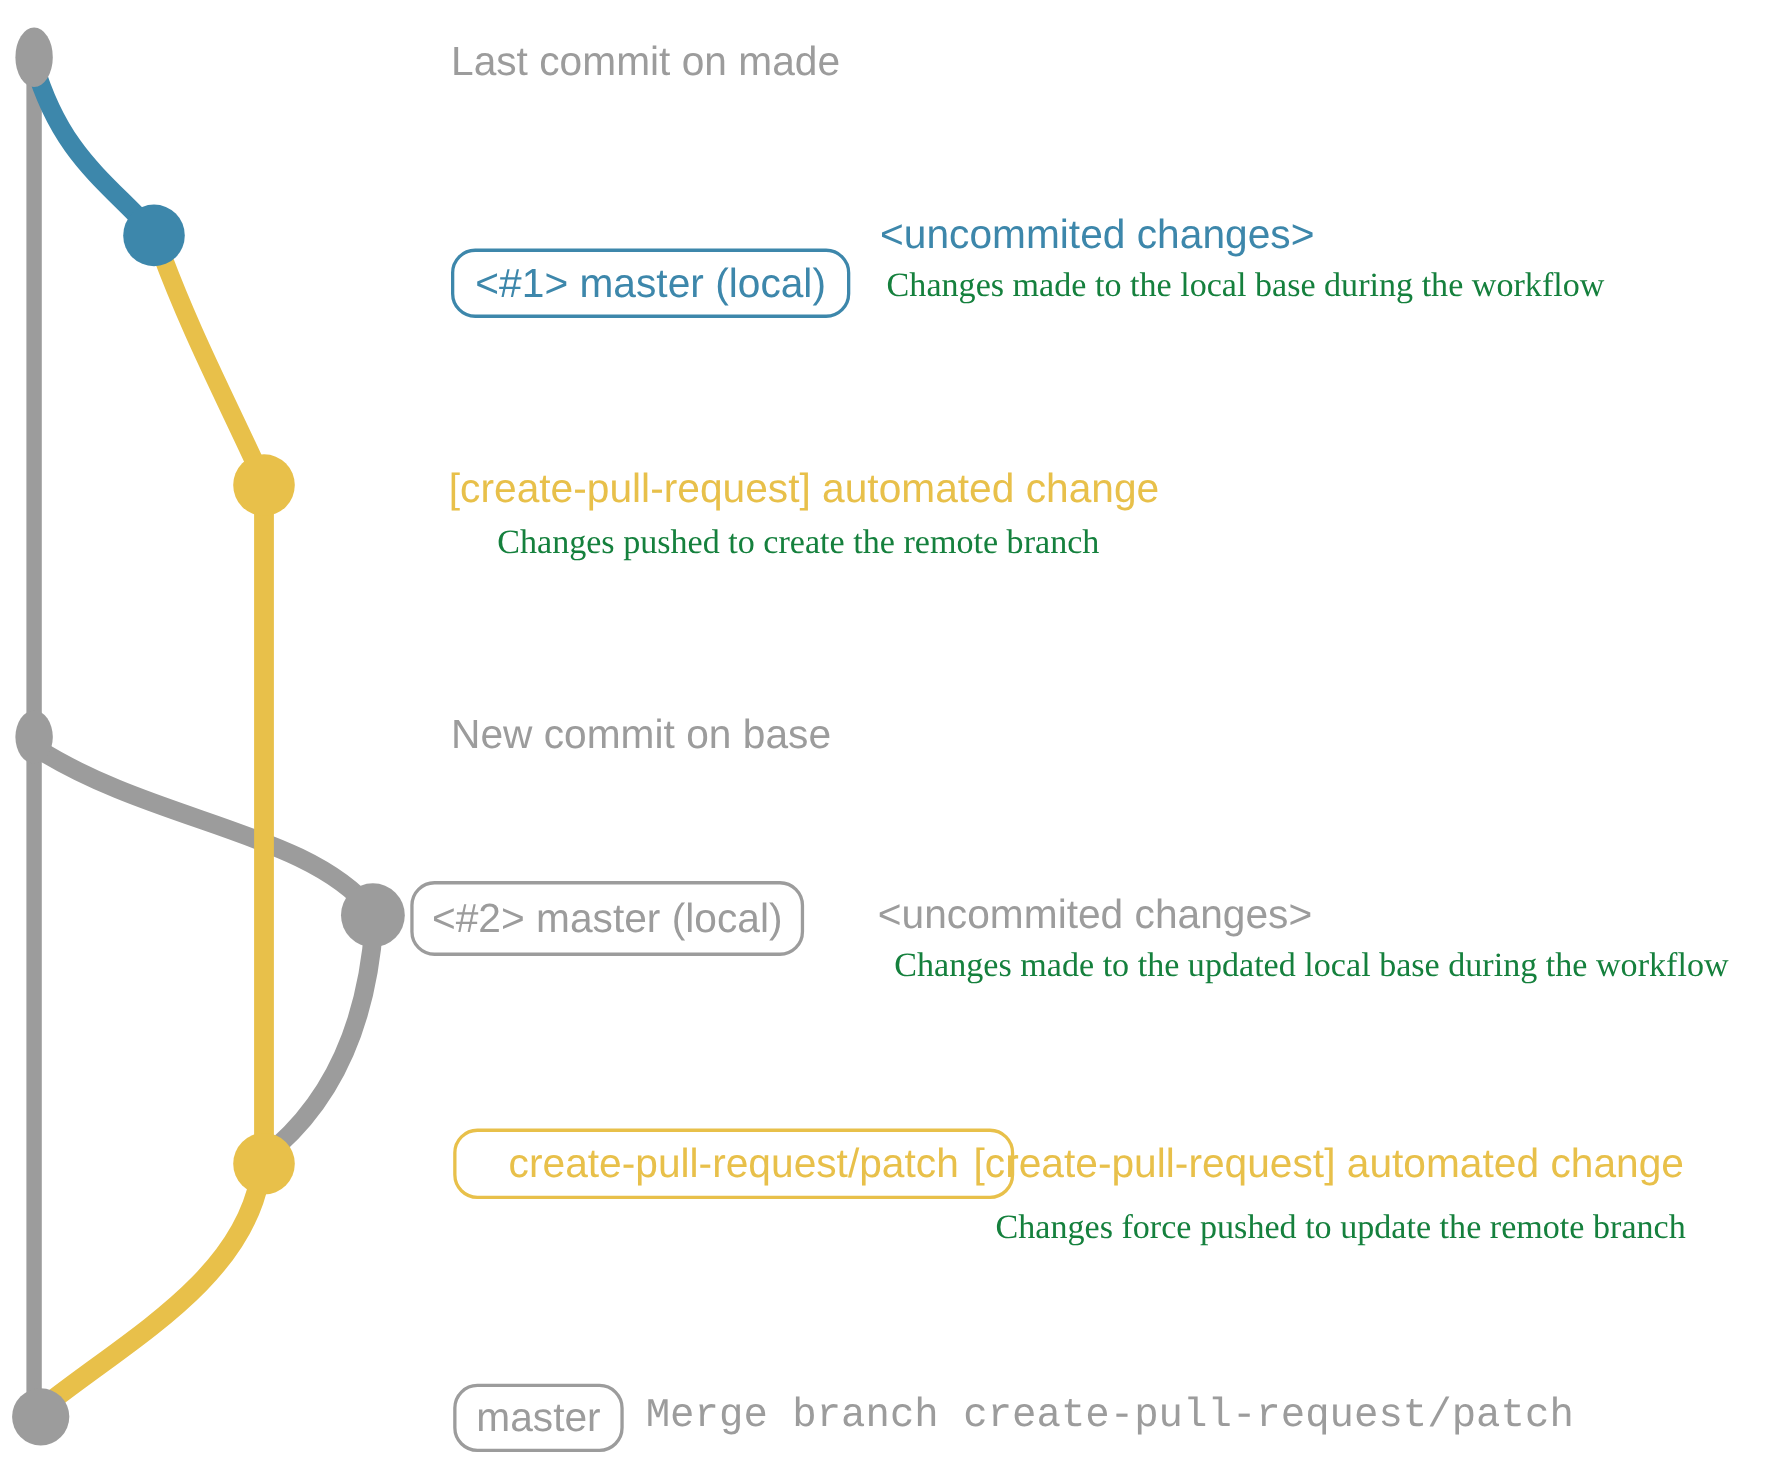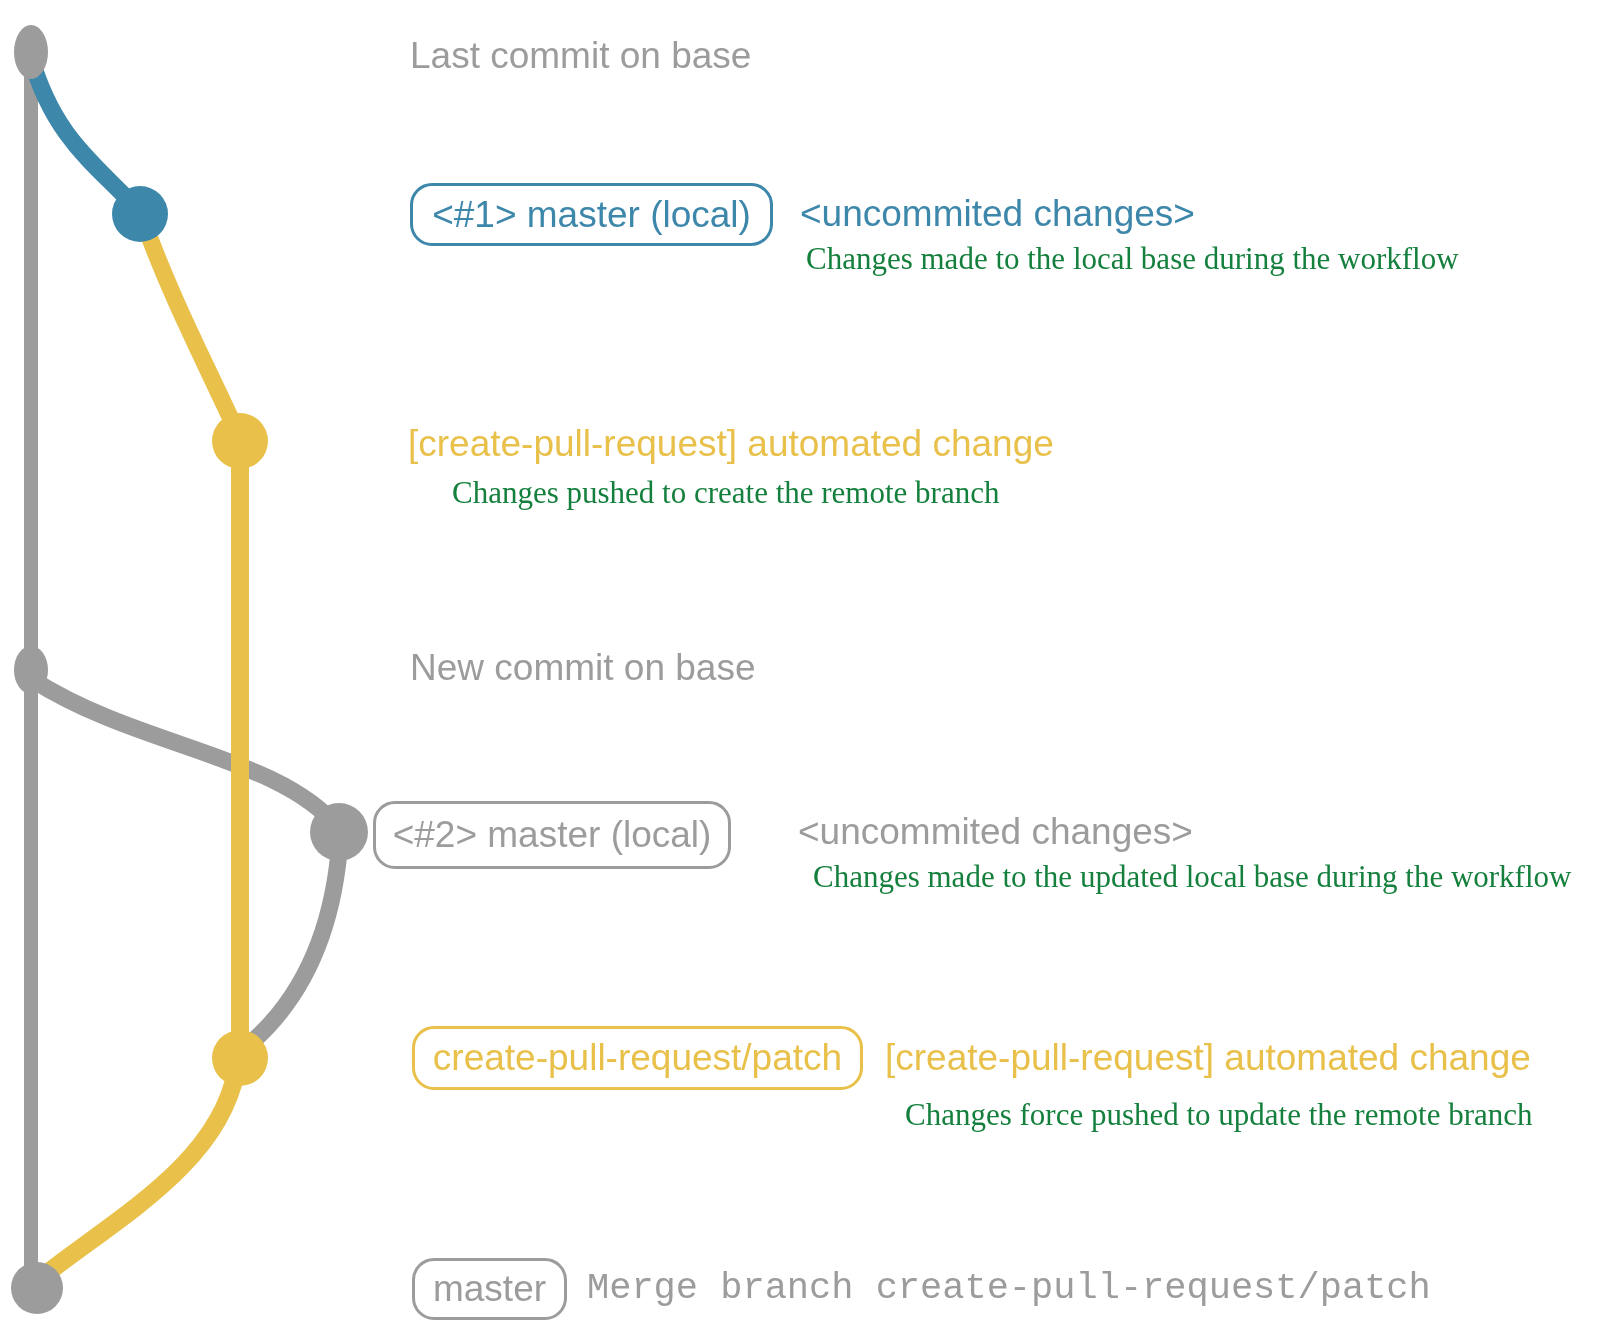--- a/index.html
+++ b/index.html
@@ -19,21 +19,21 @@
   .c-yellow { color:#e8c04a; }
   .badge {
     position:absolute;
     display:flex; align-items:center; justify-content:center;
     border-radius:22px;
     font-size:37px;
     box-sizing:border-box;
     white-space:nowrap;
     background:#ffffff00;
   }
-  .b-blue   { border:3px solid #3d87ab;  color:#3d87ab; }
+  .b-blue   { border:3px solid #3d87ab;  color:#3d87ab;margin-top:43px; }
   .b-gray   { border:3px solid #9c9c9c;  color:#9c9c9c; }
   .b-yellow { border:3px solid #e8c04a;  color:#e8c04a; }
   svg { position:absolute; left:0; top:0; }
 </style>
 </head>
 <body>
 
 <svg width="1618" height="1344" viewBox="0 0 1618 1344">
 
   <line x1="31" y1="52" x2="31" y2="1288" stroke-width="14" fill="none" stroke="#9c9c9c"></line>
@@ -52,33 +52,33 @@
 
   <ellipse cx="31" cy="52" rx="17" ry="27" fill="#9c9c9c"></ellipse>
   <circle cx="140" cy="214" r="28" fill="#3d87ab"></circle>
   <circle cx="240" cy="441" r="28" fill="#e8c04a"></circle>
   <ellipse cx="31" cy="670" rx="17" ry="24" fill="#9c9c9c"></ellipse>
   <circle cx="339" cy="832" r="29" fill="#9c9c9c"></circle>
   <circle cx="240" cy="1058" r="28" fill="#e8c04a"></circle>
   <circle cx="37" cy="1288" r="26" fill="#9c9c9c"></circle>
 </svg>
 
-<div class="abs sans c-gray" style="left:410px; top:36px;">Last commit on base</div>
+<div class="abs sans c-gray" style="left:410px; top:36px;">Last commit on made</div>
 
 <div class="badge b-blue" style="left:410px; top:183px; width:363px; height:63px;">&lt;#1&gt; master (local)</div>
 <div class="abs sans c-blue vcenter" style="left:800px; top:214px;">&lt;uncommited changes&gt;</div>
 <div class="abs serif" style="left:806px; top:242px;">Changes made to the local base during the workflow</div>
 
 <div class="abs sans c-yellow" style="left:408px; top:424px;">[create-pull-request] automated change</div>
 <div class="abs serif" style="left:452px; top:476px;">Changes pushed to create the remote branch</div>
 
 <div class="abs sans c-gray" style="left:410px; top:648px;">New commit on base</div>
 
 <div class="badge b-gray" style="left:373px; top:801px; width:358px; height:68px;">&lt;#2&gt; master (local)</div>
 <div class="abs sans c-gray vcenter" style="left:798px; top:832px;">&lt;uncommited changes&gt;</div>
 <div class="abs serif" style="left:813px; top:860px;">Changes made to the updated local base during the workflow</div>
 
-<div class="badge b-yellow" style="left:412px; top:1026px; width:451px; height:64px;">create-pull-request/patch</div>
+<div class="badge b-yellow" style="left:412px; top:1026px; width:510px; height:64px;">create-pull-request/patch</div>
 <div class="abs sans c-yellow vcenter" style="left:885px; top:1058px;">[create-pull-request] automated change</div>
 <div class="abs serif" style="left:905px; top:1098px;">Changes force pushed to update the remote branch</div>
 
 <div class="badge b-gray" style="left:412px; top:1258px; width:155px; height:62px;">master</div>
 <div class="abs sans c-gray vcenter" style="left:587px; top:1288px;font-family:Liberation Mono, monospace;">Merge branch create-pull-request/patch</div>
 
 </body></html>

